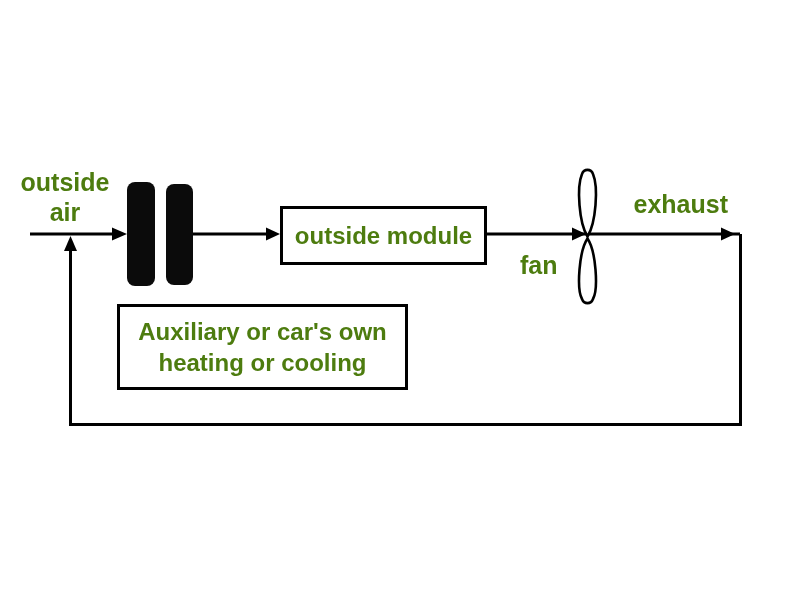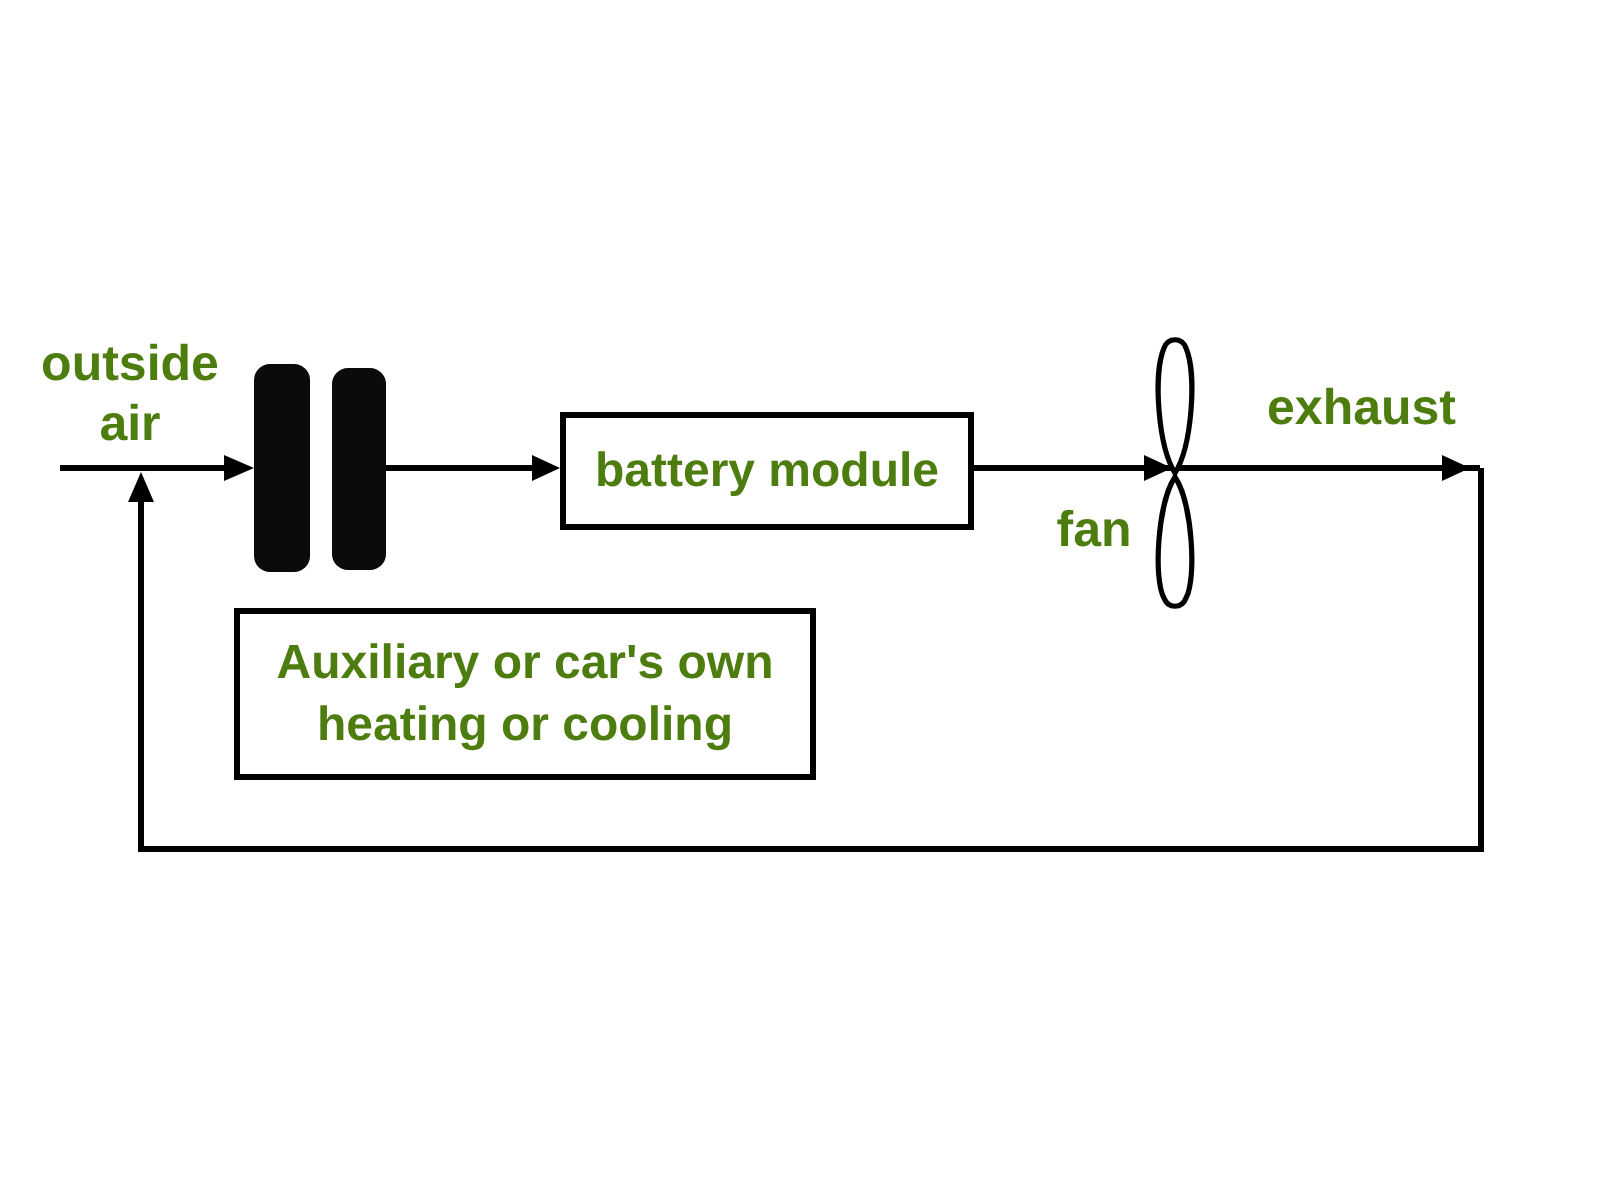--- a/index.html
+++ b/index.html
@@ -53,21 +53,20 @@
     top: 167px;
     width: 110px;
     text-align: center;
     white-space: normal;
   }
   .label-outside-air span { display: block; }
   .label-fan {
     left: 520px;
     top: 250px;
     width: 54px;
-    text-align: center;
   }
   .label-exhaust {
     left: 612px;
     top: 189px;
     width: 116px;
     text-align: right;
   }
   .node-box {
     position: absolute;
     box-sizing: border-box;
@@ -134,21 +133,21 @@
     </g>
 
   </svg>
 
   <div class="label label-outside-air">
     <span>outside</span>
     <span>air</span>
   </div>
 
   <div class="node-box box-battery">
-    <span>battery module</span>
+    <span>outside module</span>
   </div>
 
   <div class="node-box box-auxiliary">
     <span>Auxiliary or car's own</span>
     <span>heating or cooling</span>
   </div>
 
   <div class="label label-fan">fan</div>
 
   <div class="label label-exhaust">exhaust</div>

